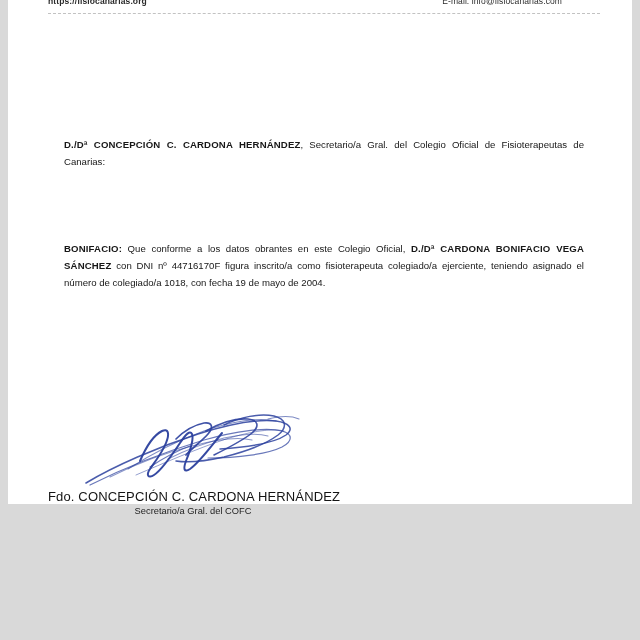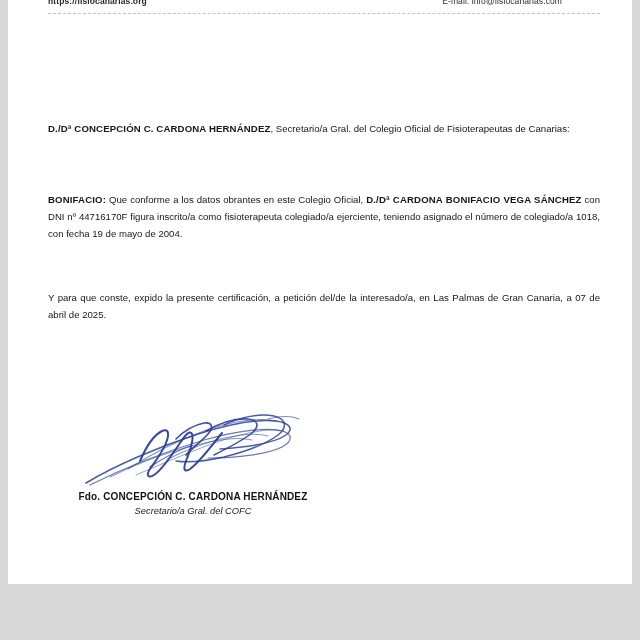--- a/index.html
+++ b/index.html
@@ -22,21 +22,21 @@
     height: 640px;
     background: #d9d9d9;
   }
 
   
   .page {
     position: absolute;
     left: 8px;
     top: 0;
     width: 624px;
-    height: 584px;
+    height: 504px;
     background: #ffffff;
     box-sizing: border-box;
   }
 
   
   .doc-header {
     position: absolute;
     left: 40px;
     right: 32px;
     top: -4px;
@@ -74,21 +74,21 @@
     left: 40px;
     top: 120px;
     width: 552px;
   }
   .para {
     font-size: 9.6px;
     line-height: 17px;
     color: #171717;
     text-align: justify;
     text-justify: inter-word;
-    margin: 0;
+    margin: 16px;
   }
   .para b, .para strong {
     font-weight: bold;
     letter-spacing: 0.15px;
   }
   .p-intro { margin-bottom: 0; }
   .spacer-a { height: 54px; }
   .spacer-b { height: 47px; }
 
   
@@ -110,33 +110,32 @@
   .signature-mark svg { display: block; }
 
   .sign-caption {
     position: absolute;
     left: 40px;
     top: 95px;
     width: 290px;
     text-align: center;
   }
   .sign-name {
-    font-size: 10px;
-    font-weight: bold;
+    font-size: 13px;
+    font-weight: normal;
     color: #141414;
     line-height: 14px;
     letter-spacing: 0.15px;
     white-space: nowrap;
   }
   .sign-role {
     font-size: 9.3px;
     font-weight: normal;
     color: #1d1d1d;
     line-height: 14px;
-    font-style: italic;
   }
 </style>
 </head>
 <body>
 
 <div class="viewport">
   <div class="page">
 
     <div class="doc-header">
       <div class="hdr-text">https://fisiocanarias.org</div>
@@ -147,21 +146,20 @@
     <div class="body-area">
 
       <p class="para p-intro"><b>D./Dª CONCEPCIÓN C. CARDONA HERNÁNDEZ</b><span>, Secretario/a Gral. del Colegio Oficial de Fisioterapeutas de Canarias:</span></p>
 
       <div class="spacer-a"></div>
 
       <p class="para"><b>BONIFACIO:</b><span> Que conforme a los datos obrantes en este Colegio Oficial, </span><b>D./Dª CARDONA BONIFACIO VEGA SÁNCHEZ</b><span> con DNI nº 44716170F figura inscrito/a como fisioterapeuta colegiado/a ejerciente, teniendo asignado el número de colegiado/a 1018, con fecha 19 de mayo de 2004.</span></p>
 
       <div class="spacer-b"></div>
 
-      <p class="para">Y para que conste, expido la presente certificación, a petición del/de la interesado/a, en Las Palmas de Gran Canaria, a 07 de abril de 2025.</p>
     </div>
 
     <div class="sign-zone">
 
       <div class="signature-mark">
         <svg width="228" height="86" viewBox="0 0 228 86" fill="none" xmlns="http://www.w3.org/2000/svg">
           <g stroke="#2a3f9d" fill="none" stroke-linecap="round" stroke-linejoin="round">
             <path d="M6 80 C34 63 78 44 118 31 C150 21 178 16 196 18 C210 20 214 26 206 32 C196 39 170 44 140 46" stroke-width="1.5" opacity="0.85"></path>
             <path d="M10 82 C40 67 84 49 124 37 C156 28 186 24 202 28 C213 31 213 38 202 44 C188 51 158 55 128 55" stroke-width="1.2" opacity="0.7"></path>
             <path d="M48 66 C70 52 96 38 124 28 C152 18 180 14 196 18" stroke-width="1.1" opacity="0.6"></path>

